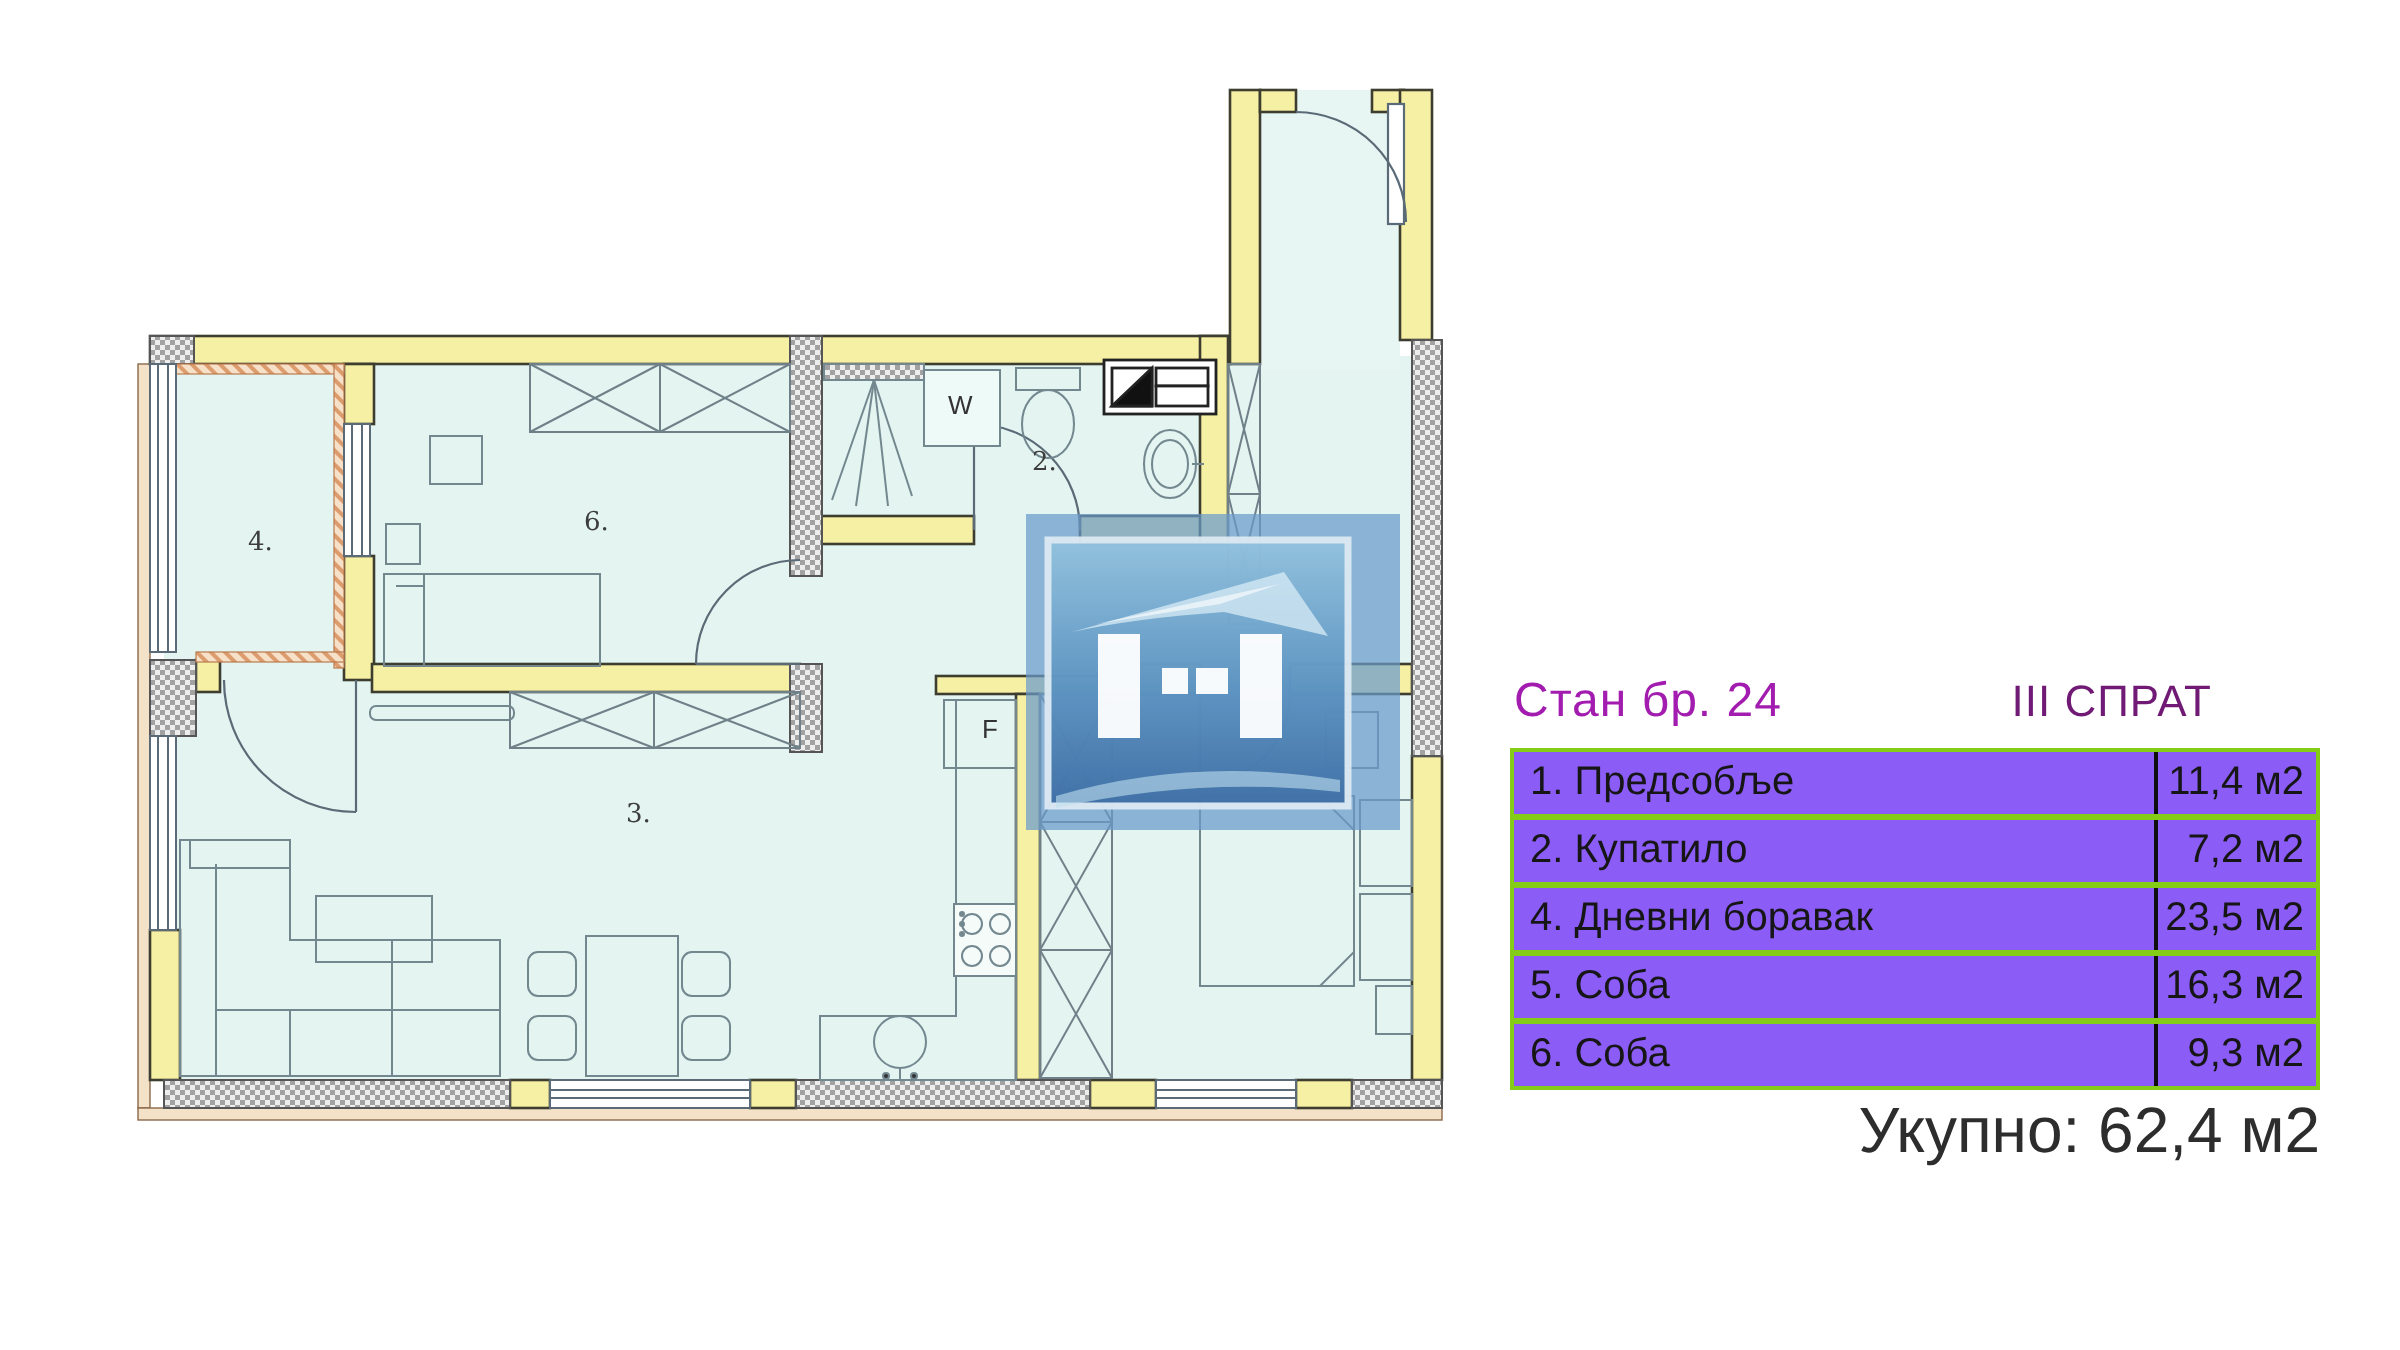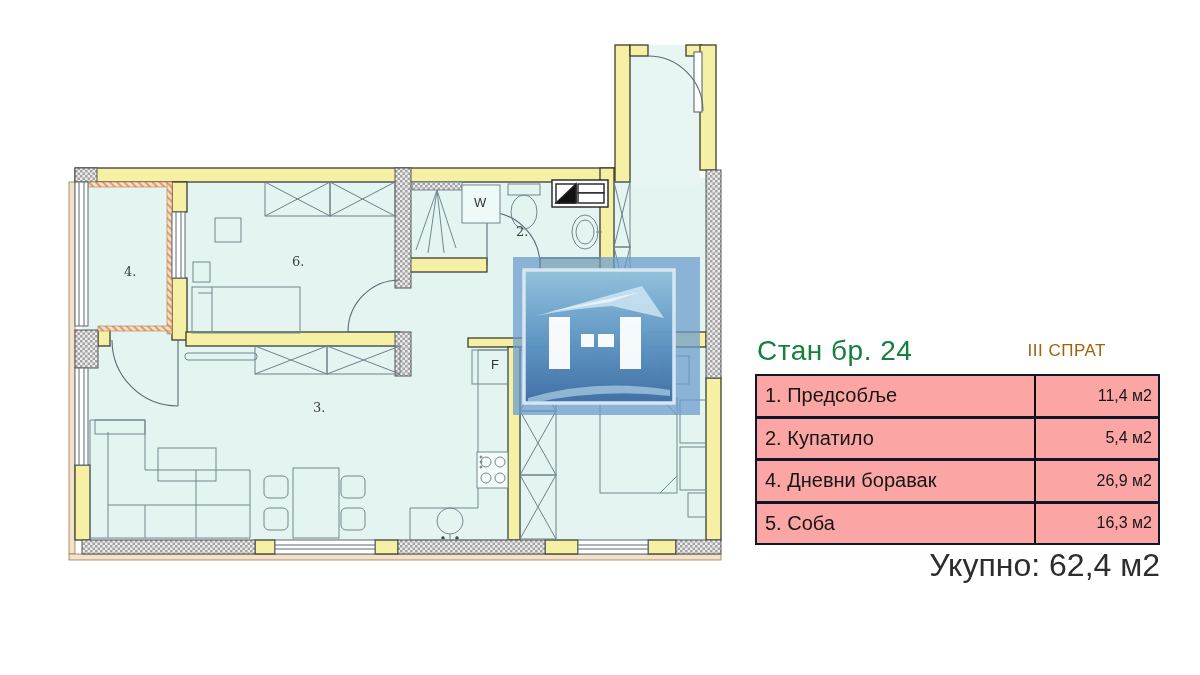--- a/index.html
+++ b/index.html
@@ -3,28 +3,28 @@
 <meta charset="utf-8">
 <style>
   html,body{margin:0;padding:0;background:#fff;}
   .page{position:relative;width:1200px;height:675px;background:#ffffff;overflow:hidden;
         font-family:"Liberation Sans",sans-serif;}
   svg{position:absolute;left:0;top:0;}
   .plan-label{position:absolute;font-family:"DejaVu Serif",serif;font-size:13px;color:#3d3d3d;}
   .appl-label{position:absolute;font-family:"Liberation Sans",sans-serif;font-size:13px;color:#333;}
   .title-row{position:absolute;left:757px;top:336px;width:403px;height:30px;
              display:flex;justify-content:space-between;align-items:center;}
-  .apt-title{font-size:28px;color:#15803d;letter-spacing:.5px;}
-  .floor-label{font-size:17px;color:#a16207;padding-right:54px;letter-spacing:.5px;}
+  .apt-title{font-size:24px;color:#a21caf;letter-spacing:.5px;}
+  .floor-label{font-size:22px;color:#701a75;padding-right:54px;letter-spacing:.5px;}
   .area-table{position:absolute;left:755px;top:374px;width:405px;height:171px;
               display:flex;flex-direction:column;}
-  .arow{flex:1 1 0;display:flex;border:2px solid #0f172a;box-sizing:border-box;background:#fca5a5;gap:40px;}
+  .arow{flex:1 1 0;display:flex;border:2px solid #84cc16;box-sizing:border-box;background:#8b5cf6;gap:40px;}
   .arow + .arow{margin-top:-1px;}
   .acell-name{flex:1;font-size:20px;color:#161616;padding-left:8px;display:flex;align-items:center;}
-  .acell-val{width:124px;border-left:2px solid #0e0e0e;box-sizing:border-box;font-size:16px;color:#161616;
+  .acell-val{width:81px;border-left:2px solid #0e0e0e;box-sizing:border-box;font-size:20px;color:#161616;
              display:flex;align-items:center;justify-content:flex-end;padding-right:6px;}
   .total-line{position:absolute;left:755px;top:547px;width:405px;text-align:right;
               font-size:32px;color:#2d2d2d;padding-right:2px;}
 </style>
 </head>
 <body>
 
 <div class="page">
 
 <svg width="1200" height="675" viewBox="0 0 1200 675">
@@ -275,27 +275,31 @@
   <span class="floor-label">III СПРАТ</span>
 </div>
 
 <div class="area-table">
   <div class="arow">
     <span class="acell-name">1. Предсобље</span>
     <span class="acell-val">11,4 м2</span>
   </div>
   <div class="arow">
     <span class="acell-name">2. Купатило</span>
-    <span class="acell-val">5,4 м2</span>
+    <span class="acell-val">7,2 м2</span>
   </div>
   <div class="arow">
     <span class="acell-name">4. Дневни боравак</span>
-    <span class="acell-val">26,9 м2</span>
+    <span class="acell-val">23,5 м2</span>
   </div>
   <div class="arow">
     <span class="acell-name">5. Соба</span>
     <span class="acell-val">16,3 м2</span>
   </div>
+  <div class="arow">
+    <span class="acell-name">6. Соба</span>
+    <span class="acell-val">9,3 м2</span>
+  </div>
 </div>
 
 <div class="total-line">Укупно: 62,4 м2</div>
 
 </div>
 
 </body></html>

